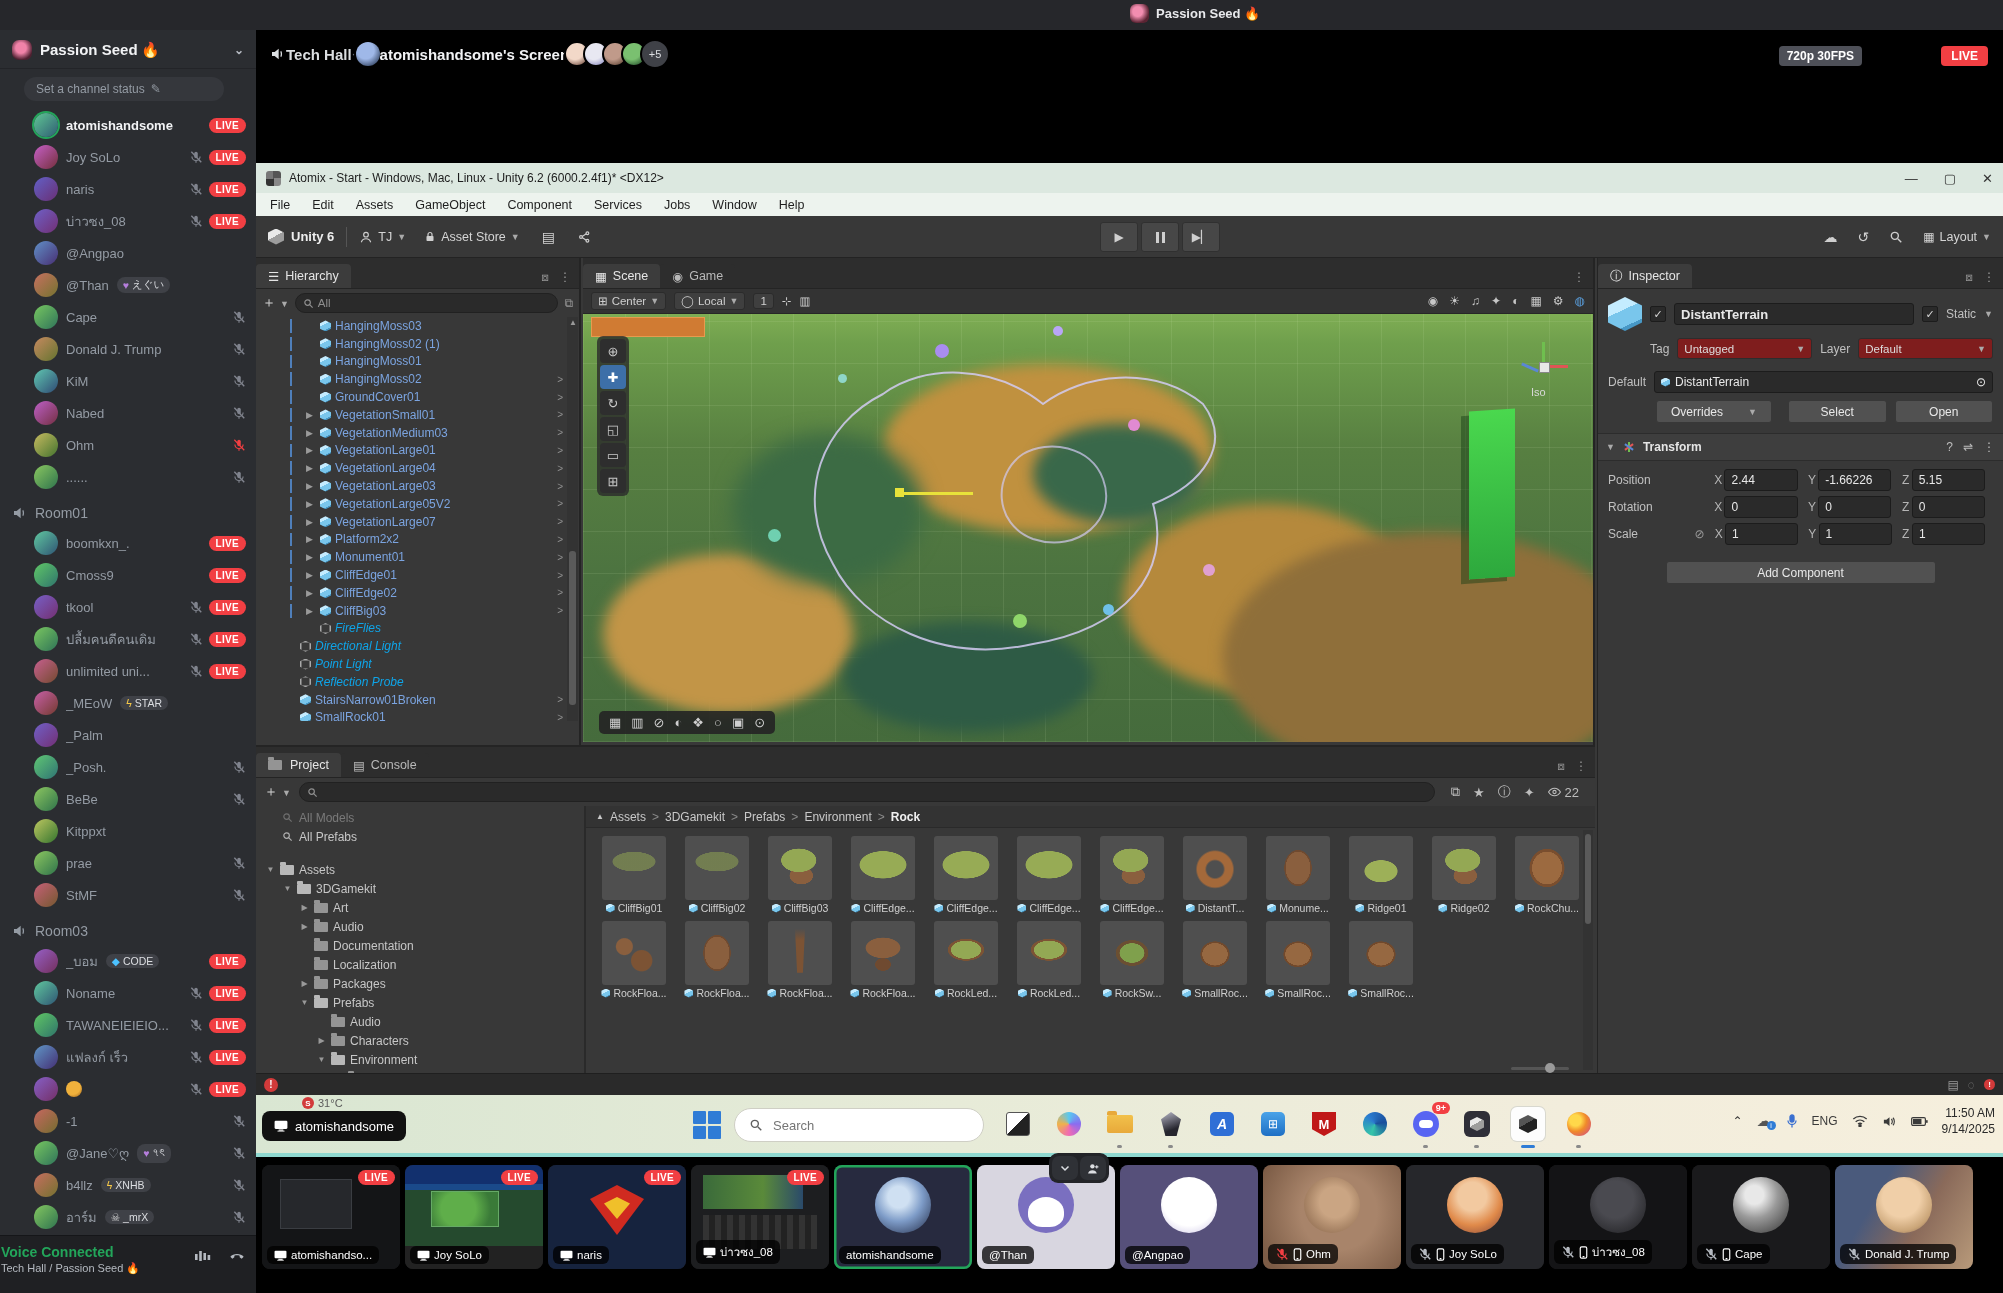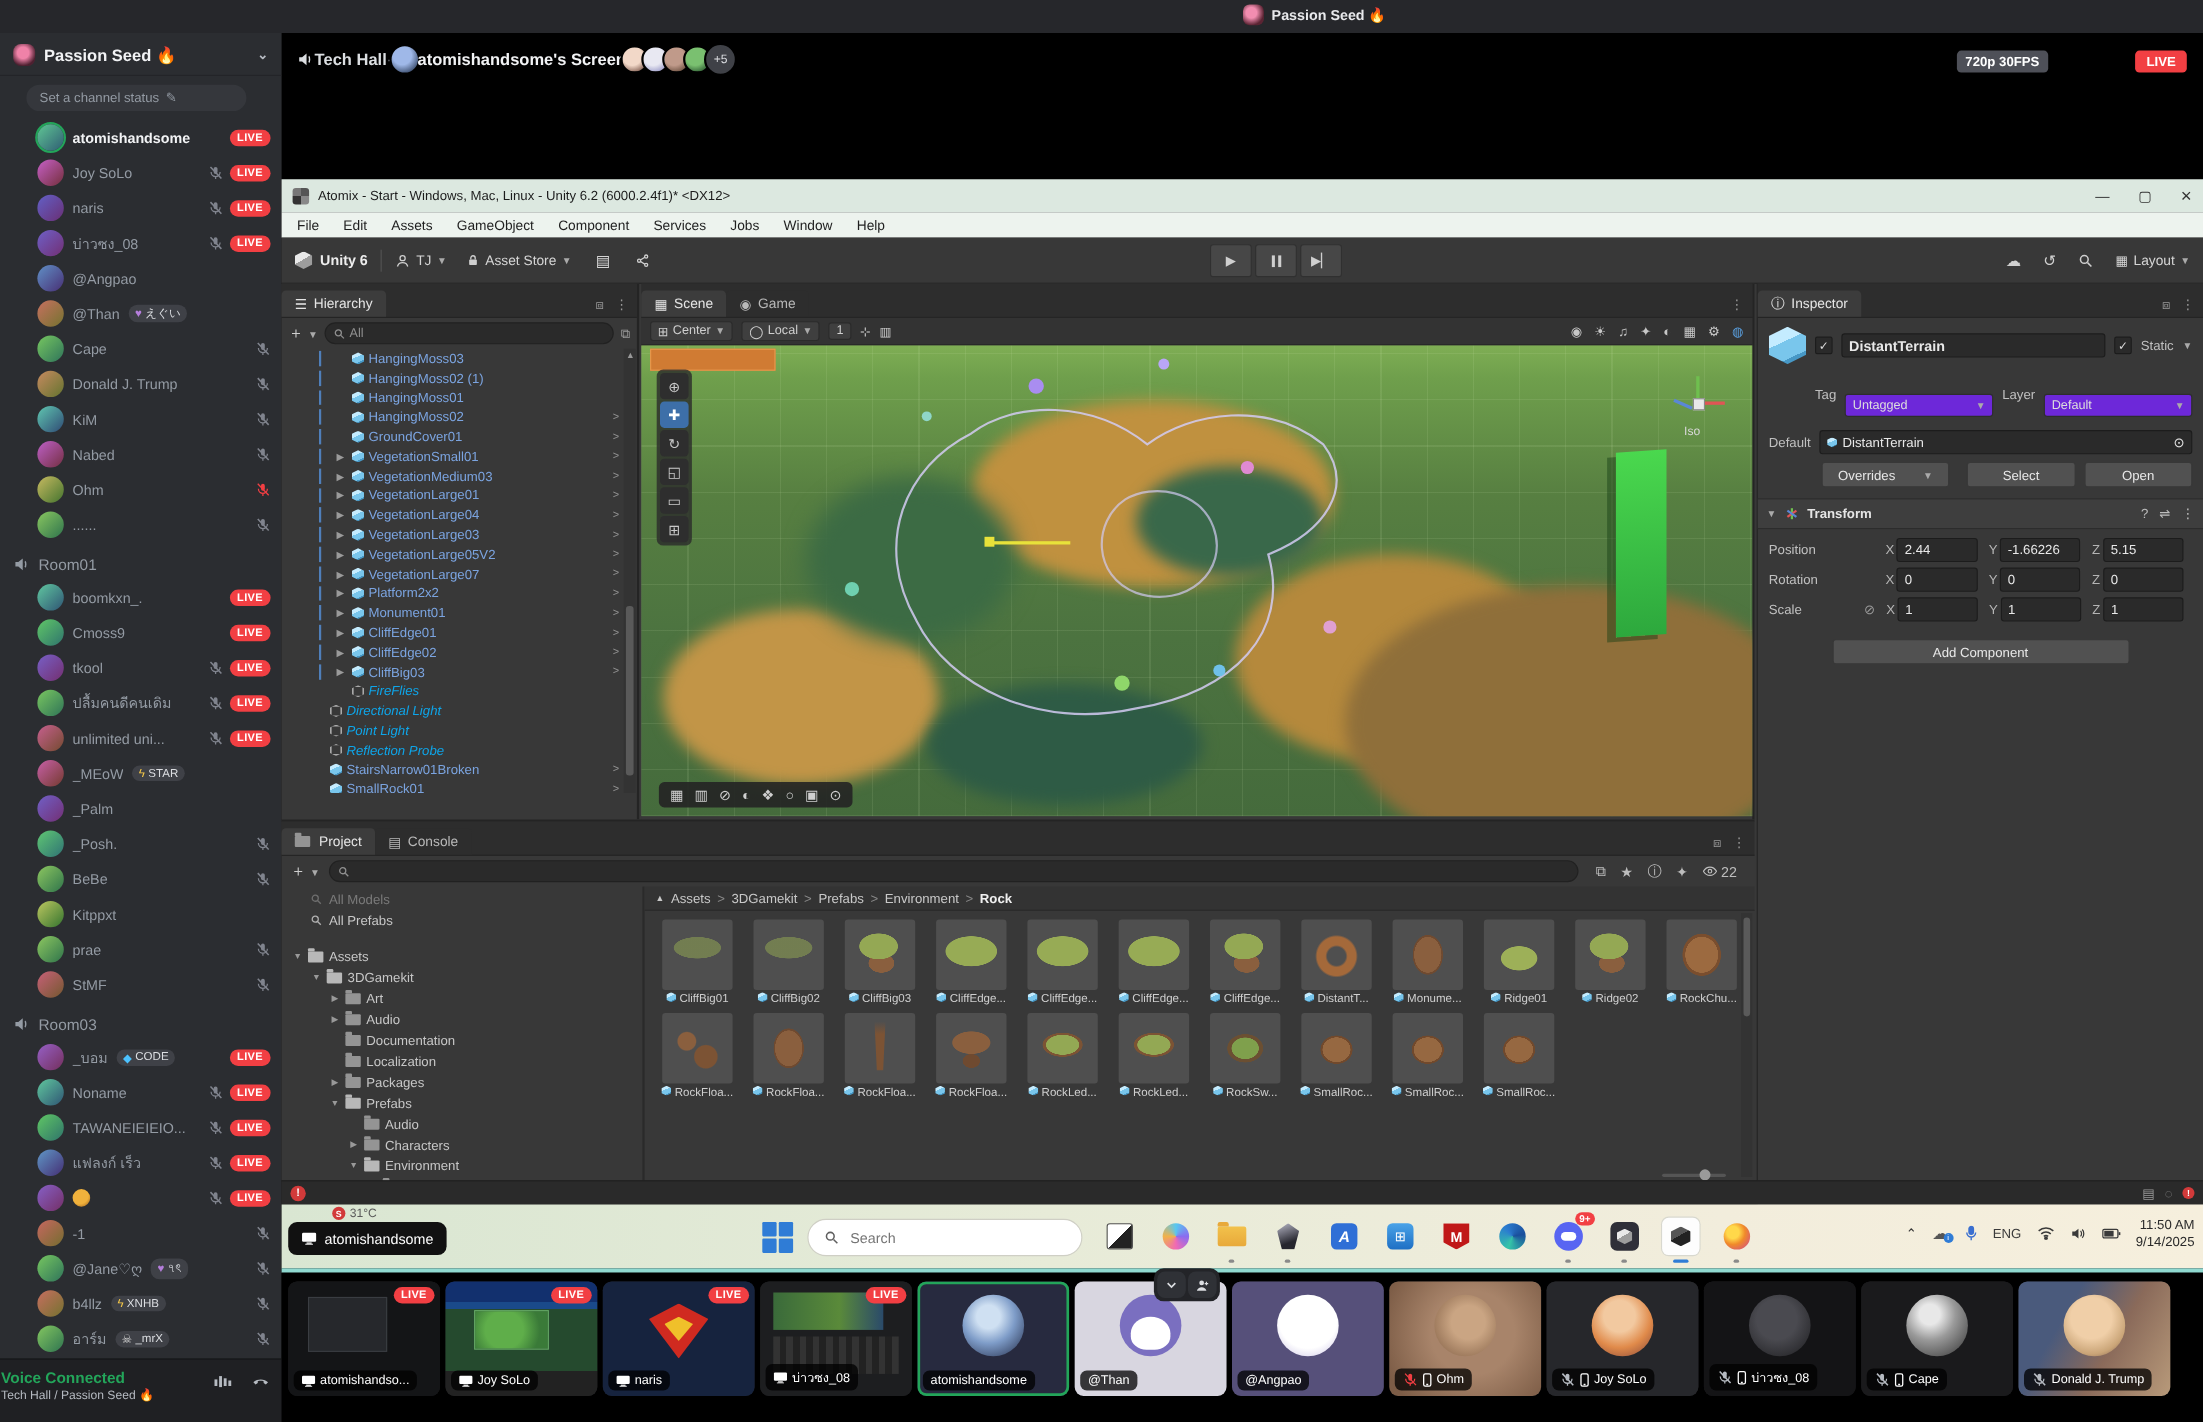--- a/index.html
+++ b/index.html
@@ -119,21 +119,21 @@
   .dot{position:absolute;border-radius:50%;}
 
   
   .inspector{left:1341px;top:95px;width:406px;height:838px;background:#383838;box-sizing:border-box;border-left:1px solid #242424;color:#cfcfcf;}
   .insp-body{padding:8px 10px;}
   .irow{display:flex;align-items:center;gap:8px;margin-bottom:7px;}
   .bigcube{width:34px;height:34px;flex:0 0 34px;background:linear-gradient(155deg,#c4ecff 0 40%,#79c6ec 40% 75%,#4798c6 75%);clip-path:polygon(50% 0,100% 25%,100% 75%,50% 100%,0 75%,0 25%);}
   .cb{width:14px;height:14px;background:#2a2a2a;border:1px solid #1c1c1c;border-radius:2px;color:#d8d8d8;font-size:11px;display:flex;align-items:center;justify-content:center;}
   .ifield{background:#2a2a2a;border:1px solid #1c1c1c;border-radius:3px;height:20px;display:flex;align-items:center;padding:0 6px;color:#e8e8e8;}
   .iname{flex:1;font-weight:bold;font-size:13px;}
-  .idrop{background:#6d28d9;border:1px solid #2d2d2d;border-radius:3px;height:19px;display:flex;align-items:center;gap:5px;padding:0 6px;font-size:11.5px;color:#ddd;margin-top:20px;}
+  .idrop{background:#7f1d1d;border:1px solid #2d2d2d;border-radius:3px;height:19px;display:flex;align-items:center;gap:5px;padding:0 6px;font-size:11.5px;color:#ddd;}
   .ilabel{color:#c0c0c0;font-size:12px;}
   .ibtn{background:#515151;border:1px solid #383838;border-radius:3px;height:21px;display:flex;align-items:center;justify-content:center;padding:0 14px;color:#e8e8e8;font-size:12px;}
   .tsec{background:#3e3e3e;border-top:1px solid #2c2c2c;border-bottom:1px solid #2c2c2c;height:26px;display:flex;align-items:center;gap:7px;padding:0 8px;margin:10px -10px 8px -10px;}
   .trow{display:flex;align-items:center;margin-bottom:5px;}
   .trow .lab{width:116px;color:#c0c0c0;}
   .trow .ax{width:14px;color:#b5b5b5;text-align:center;}
   .trow .tf{width:66px;margin-right:8px;}
   .axisico{width:14px;height:14px;position:relative;}
   .axisico i{position:absolute;left:6px;top:2px;width:2px;height:10px;background:#6fbf4f;}
   .axisico i:nth-child(2){transform:rotate(55deg);background:#e05555;}
@@ -154,21 +154,21 @@
   .folder::before{content:"";position:absolute;top:-3px;left:0;width:6px;height:3px;background:#949494;border-radius:1px 1px 0 0;}
   .folder.open{background:#b8b8b8;}
   .folder.open::before{background:#b8b8b8;}
   .pgrid-wrap{flex:1;position:relative;}
   .crumbbar{height:21px;background:#333;border-bottom:1px solid #2a2a2a;display:flex;align-items:center;gap:6px;padding:0 10px;color:#c9c9c9;font-size:12px;}
   .crumbbar .last{color:#f0f0f0;font-weight:bold;}
   .grid{display:flex;flex-wrap:wrap;gap:7px;padding:8px 4px 0 10px;}
   .gitem{width:76px;}
   .thumb{width:64px;height:64px;margin:0 auto;background:#4f4f4f;border-radius:3px;position:relative;overflow:hidden;}
   .thumb::after{content:"";position:absolute;inset:0;}
-  .glabel{display:flex;gap:3px;align-items:flex-start;justify-content:center;color:#cfcfcf;font-size:10.5px;margin-top:2px;white-space:nowrap;overflow:hidden;}
+  .glabel{display:flex;gap:3px;align-items:center;justify-content:center;color:#cfcfcf;font-size:10.5px;margin-top:2px;white-space:nowrap;overflow:hidden;}
   .minicube{width:9px;height:9px;flex:0 0 9px;background:linear-gradient(155deg,#c4ecff 0 40%,#79c6ec 40% 75%,#4798c6 75%);clip-path:polygon(50% 0,100% 25%,100% 75%,50% 100%,0 75%,0 25%);}
   .t-green::after{background:radial-gradient(ellipse 60% 35% at 50% 45%,#97ab55 0 60%,transparent 62%);}
   .t-green2::after{background:radial-gradient(ellipse 55% 25% at 50% 40%,#8fa352 0 60%,transparent 62%);opacity:.55;}
   .t-gb::after{background:radial-gradient(ellipse 45% 30% at 48% 38%,#94a854 0 60%,transparent 62%),radial-gradient(ellipse 30% 22% at 52% 62%,#8a5f3e 0 60%,transparent 62%);}
   .t-ring::after{background:radial-gradient(circle at 50% 52%,transparent 0 18%,#a4693a 22% 38%,transparent 42%);}
   .t-rock::after{background:radial-gradient(ellipse 32% 42% at 50% 50%,#8a5f3e 0 60%,#6f4a30 61% 66%,transparent 68%);}
   .t-mound::after{background:radial-gradient(ellipse 42% 28% at 50% 55%,#9db058 0 60%,transparent 63%);}
   .t-bigrock::after{background:radial-gradient(ellipse 42% 46% at 50% 50%,#9c6a40 0 55%,#7a4e2e 56% 64%,transparent 66%);}
   .t-rocks2::after{background:radial-gradient(circle at 35% 40%,#8a5f3e 0 14%,transparent 16%),radial-gradient(circle at 62% 62%,#7c5334 0 18%,transparent 20%);}
   .t-spike::after{background:linear-gradient(180deg,transparent 12%,#7c5334 30% 80%,transparent 82%);clip-path:polygon(42% 8%,58% 8%,54% 92%,46% 92%);}

